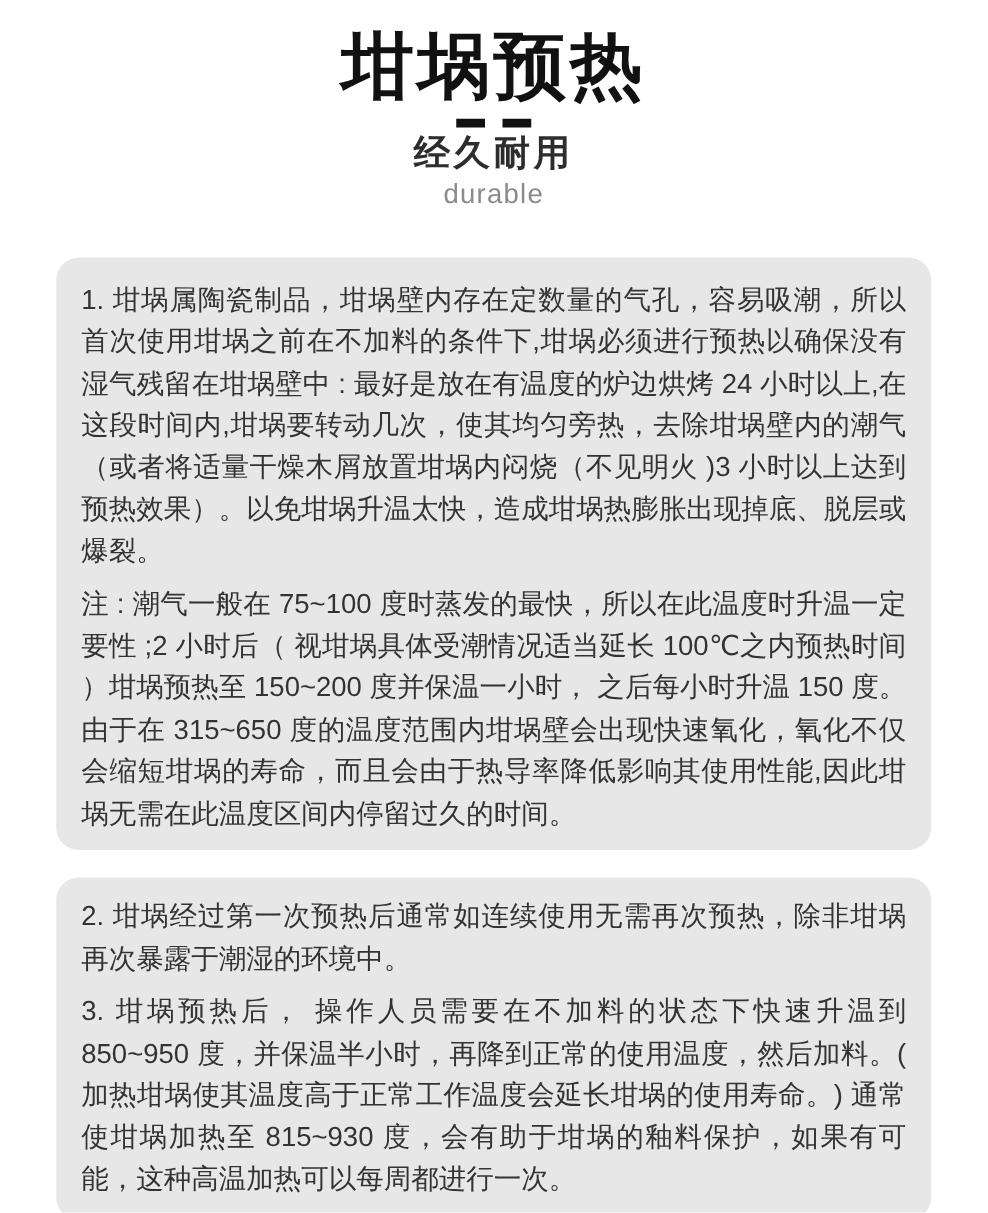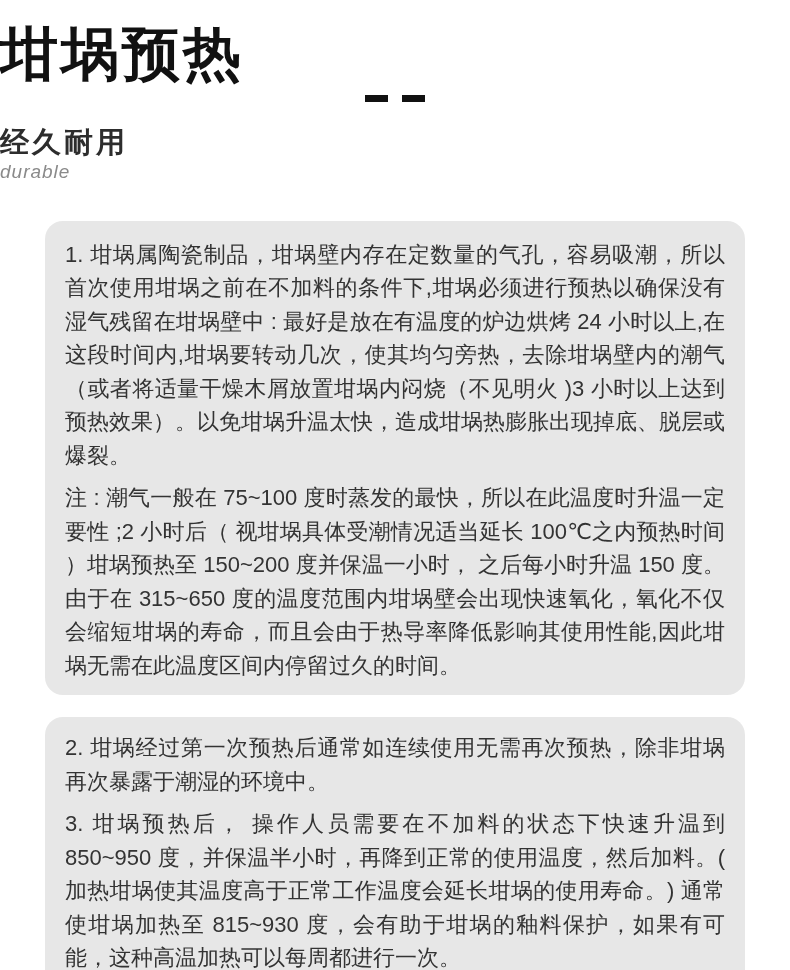--- a/index.html
+++ b/index.html
@@ -5,21 +5,21 @@
   * { margin: 0; padding: 0; box-sizing: border-box; }
   html, body { background: #ffffff; }
   body {
     width: 790px;
     height: 970px;
     margin: 0 auto;
     font-family: "Liberation Sans", "DejaVu Sans", sans-serif;
     overflow: hidden;
   }
   .header {
-    text-align: left;
+    text-align: center;
     padding-top: 22px;
   }
   .page-title {
     font-size: 58px;
     font-weight: 900;
     color: #111111;
     letter-spacing: 3px;
     line-height: 1.1;
   }
   .dashes {
@@ -30,33 +30,32 @@
     align-items: center;
     gap: 14px;
   }
   .dash {
     display: inline-block;
     width: 23px;
     height: 7px;
     background: #111111;
   }
   .subtitle {
-    margin-top: 24px;
+    margin-top: 5px;
     font-size: 29px;
     font-weight: 600;
     color: #2d2d2d;
     letter-spacing: 3px;
     line-height: 1.1;
   }
   .subtitle-en {
     margin-top: 2px;
-    font-size: 19px;
+    font-size: 22px;
     color: #8a8a8a;
     letter-spacing: 1px;
-    font-style: italic;
   }
   .cards {
     margin-top: 38px;
   }
   .card {
     width: 700px;
     margin: 0 auto;
     background: #e7e7e7;
     border-radius: 18px;
     padding: 17px 20px 13px 20px;

